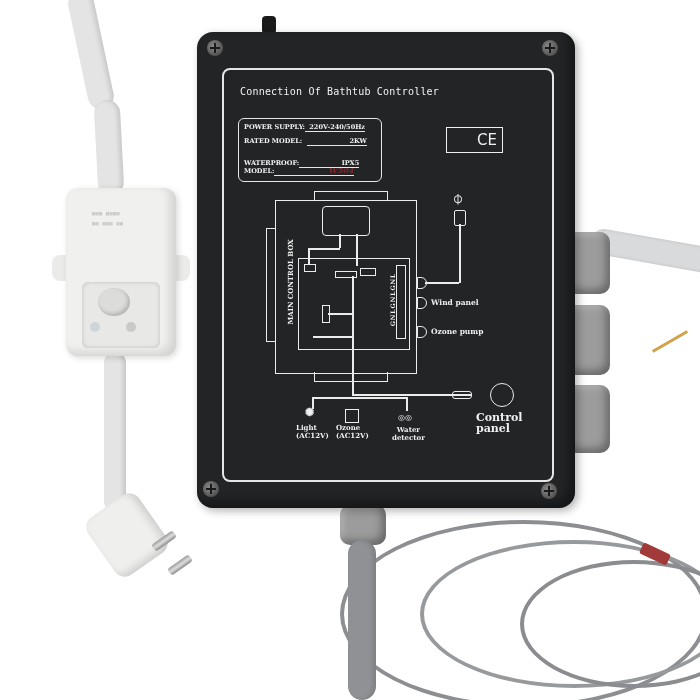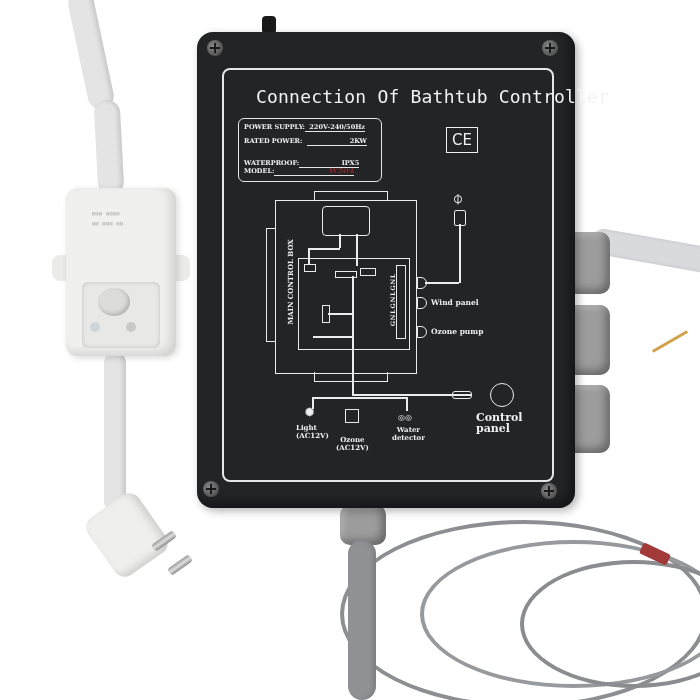--- a/index.html
+++ b/index.html
@@ -15,26 +15,26 @@
   .rcd-led{position:absolute;width:10px;height:10px;border-radius:50%;}
   .rcd-label{position:absolute;font-size:5px;color:#b5b5b5;letter-spacing:0.5px;}
   .plug{position:absolute;left:96px;top:500px;width:62px;height:70px;background:#efefed;transform:rotate(-35deg);border-radius:12px;box-shadow:inset -4px -4px 8px rgba(0,0,0,0.15);}
   .pin{position:absolute;width:8px;height:26px;background:linear-gradient(90deg,#9a9a9a,#dedede,#8a8a8a);border-radius:3px;}
   
   .box{position:absolute;left:197px;top:32px;width:378px;height:476px;background:#222426;border-radius:16px;box-shadow:inset -6px -6px 10px rgba(0,0,0,0.4),3px 3px 8px rgba(0,0,0,0.3);}
   .screw{position:absolute;width:16px;height:16px;border-radius:50%;background:radial-gradient(circle at 40% 40%,#8a8a8a,#3a3a3a);}
   .screw::before,.screw::after{content:"";position:absolute;left:7px;top:3px;width:2px;height:10px;background:#1a1a1a;}
   .screw::after{transform:rotate(90deg);}
   .frame{position:absolute;left:222px;top:68px;width:328px;height:410px;border:2px solid #e6e6e6;border-radius:8px;}
-  .title{position:absolute;left:256px;top:86px;font-family:"DejaVu Sans Mono",monospace;font-size:18px;color:#f2f2f2;letter-spacing:0.2px;white-space:nowrap;}
+  .title{position:absolute;left:240px;top:86px;font-family:"DejaVu Sans Mono",monospace;font-size:10px;color:#f2f2f2;letter-spacing:0.2px;white-space:nowrap;}
   .spec{position:absolute;left:238px;top:118px;width:142px;height:62px;border:1.5px solid #e6e6e6;border-radius:6px;}
   .spec-row{position:absolute;left:5px;font-size:6.5px;font-weight:bold;color:#f0f0f0;white-space:nowrap;font-family:"DejaVu Serif",serif;}
   .spec-val{display:inline-block;border-bottom:1px solid #e6e6e6;min-width:60px;text-align:right;}
   .model-hand{color:#7a2a2a;font-family:"DejaVu Serif",serif;font-style:italic;font-size:8px;}
-  .ce{position:absolute;left:446px;top:127px;width:30px;height:24px;border:1.5px solid #f0f0f0;color:#f0f0f0;font-size:15px;line-height:24px;text-align:center;font-family:"DejaVu Sans",sans-serif;}
+  .ce{position:absolute;left:446px;top:127px;width:30px;height:24px;border:1.5px solid #f0f0f0;color:#f0f0f0;font-size:15px;line-height:24px;text-align:center;font-family:"DejaVu Sans",sans-serif;padding-left:25px;}
   .line{position:absolute;background:#ececec;}
   .wbox{position:absolute;border:1.5px solid #ececec;}
   .dtxt{position:absolute;color:#f0f0f0;font-weight:bold;font-family:"DejaVu Serif",serif;white-space:nowrap;}
   
   .gland{position:absolute;background:#9c9c9c;border-radius:10px;box-shadow:inset -4px -4px 8px rgba(0,0,0,0.35),inset 3px 3px 6px rgba(255,255,255,0.3);}
   .wire{position:absolute;border:4px solid #8f9194;border-radius:50%;}
   .knob{position:absolute;left:262px;top:16px;width:14px;height:18px;background:#1a1a1a;border-radius:4px;}
 </style>
 </head>
 <body>
@@ -78,21 +78,21 @@
 <div class="screw" style="left:541px;top:483px;"></div>
 <div class="frame"></div>
 
 <div class="title">Connection Of Bathtub Controller</div>
 
 <div class="spec">
   <div class="spec-row" style="top:4px;">
     <span>POWER SUPPLY:</span><span class="spec-val">220V-240/50Hz</span>
   </div>
   <div class="spec-row" style="top:18px;">
-    <span>RATED POWER:</span>&nbsp;&nbsp;<span class="spec-val">2KW</span>
+    <span>RATED MODEL:</span>&nbsp;&nbsp;<span class="spec-val">2KW</span>
   </div>
   <div class="spec-row" style="top:40px;">
     <span>WATERPROOF:</span><span class="spec-val">IPX5</span>
   </div>
   <div class="spec-row" style="top:46px;">
     <span>MODEL:</span><span class="spec-val model-hand" style="min-width:80px;">W504</span>
   </div>
 </div>
 
 <div class="ce">CE</div>
@@ -136,21 +136,21 @@
 <div class="wbox" style="left:490px;top:383px;width:22px;height:22px;border-radius:50%;"></div>
 
 <div class="dtxt" style="left:305px;top:406px;font-size:11px;">✺</div>
 <div class="wbox" style="left:345px;top:409px;width:12px;height:12px;"></div>
 <div class="dtxt" style="left:398px;top:412px;font-size:8px;">◎◎</div>
 
 <div class="dtxt" style="left:296px;top:424px;font-size:7px;text-align:left;line-height:8px;">
   <div>Light</div>
   <div>(AC12V)</div>
 </div>
-<div class="dtxt" style="left:336px;top:424px;font-size:7px;text-align:center;line-height:8px;margin-top:12px;">
+<div class="dtxt" style="left:336px;top:424px;font-size:7px;text-align:left;line-height:8px;">
   <div>Ozone</div>
   <div>(AC12V)</div>
 </div>
 <div class="dtxt" style="left:392px;top:426px;font-size:7px;text-align:center;line-height:8px;">
   <div>Water</div>
   <div>detector</div>
 </div>
 <div class="dtxt" style="left:476px;top:412px;font-size:11px;text-align:left;line-height:11px;">
   <div>Control</div>
   <div>panel</div>

